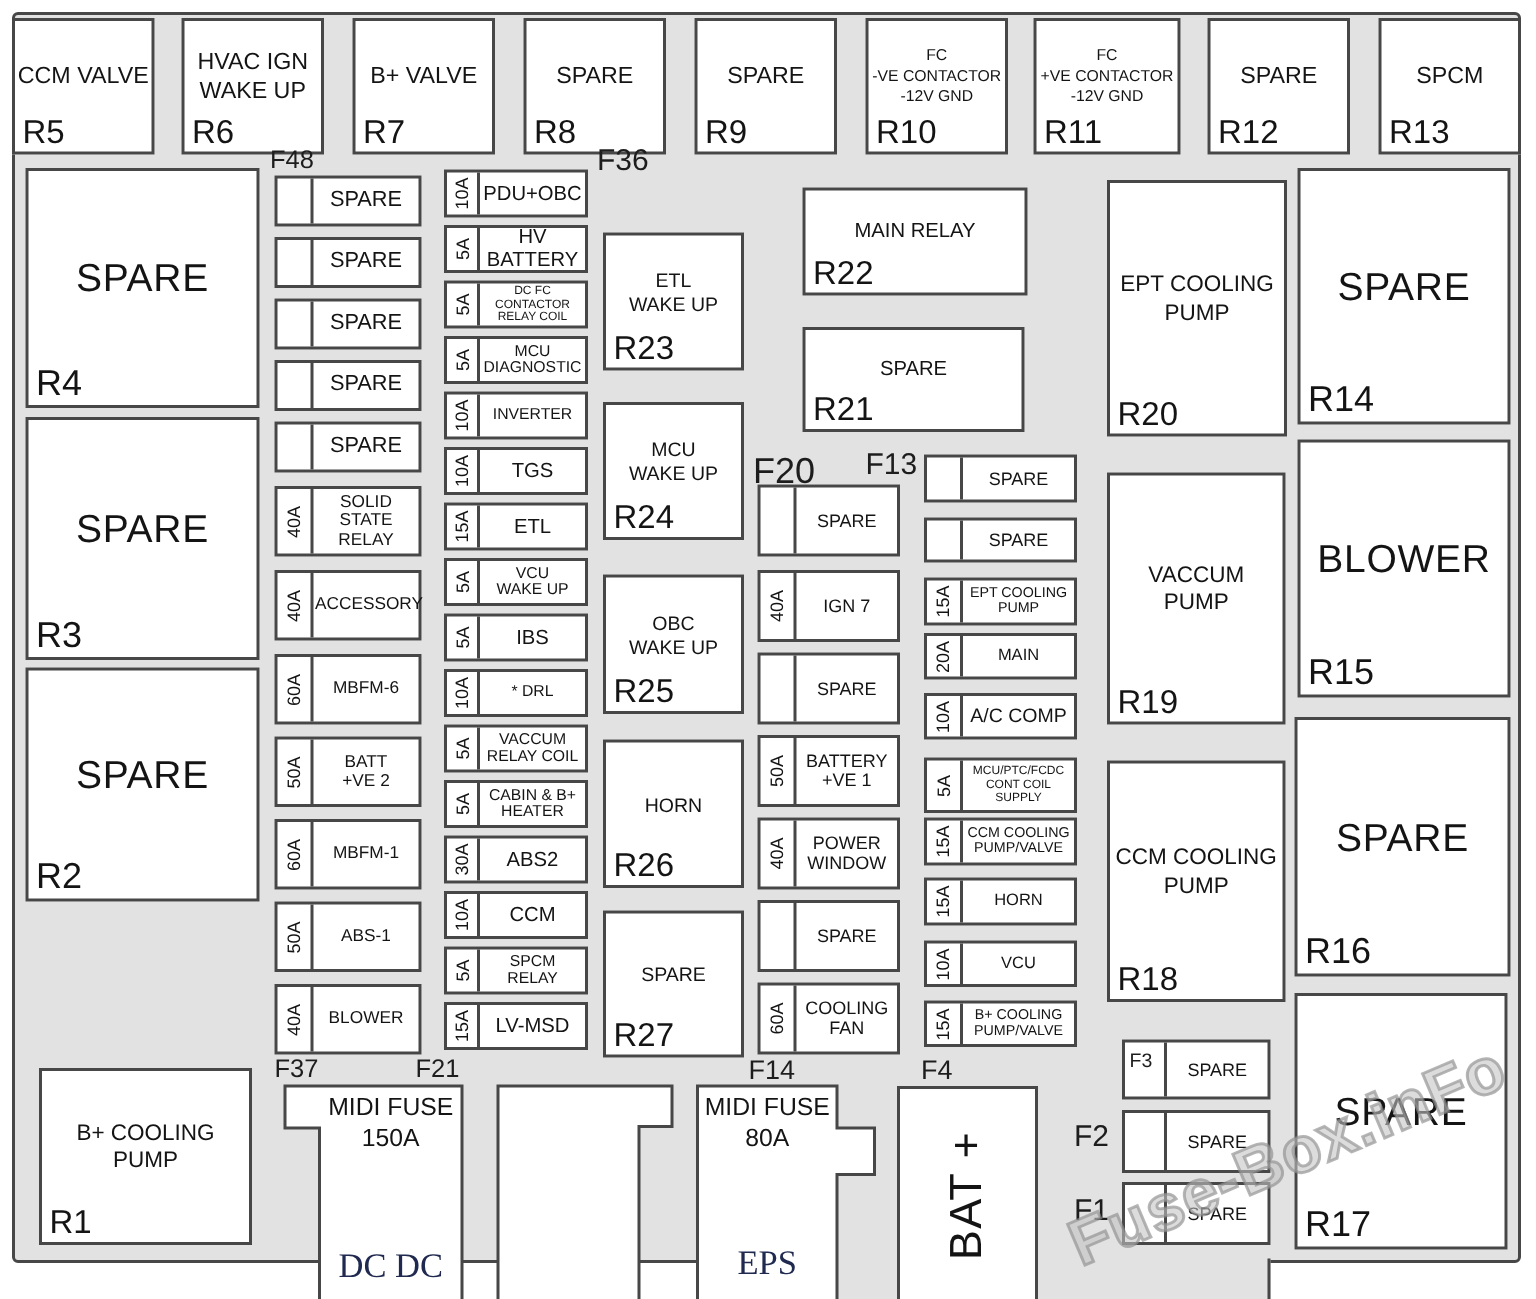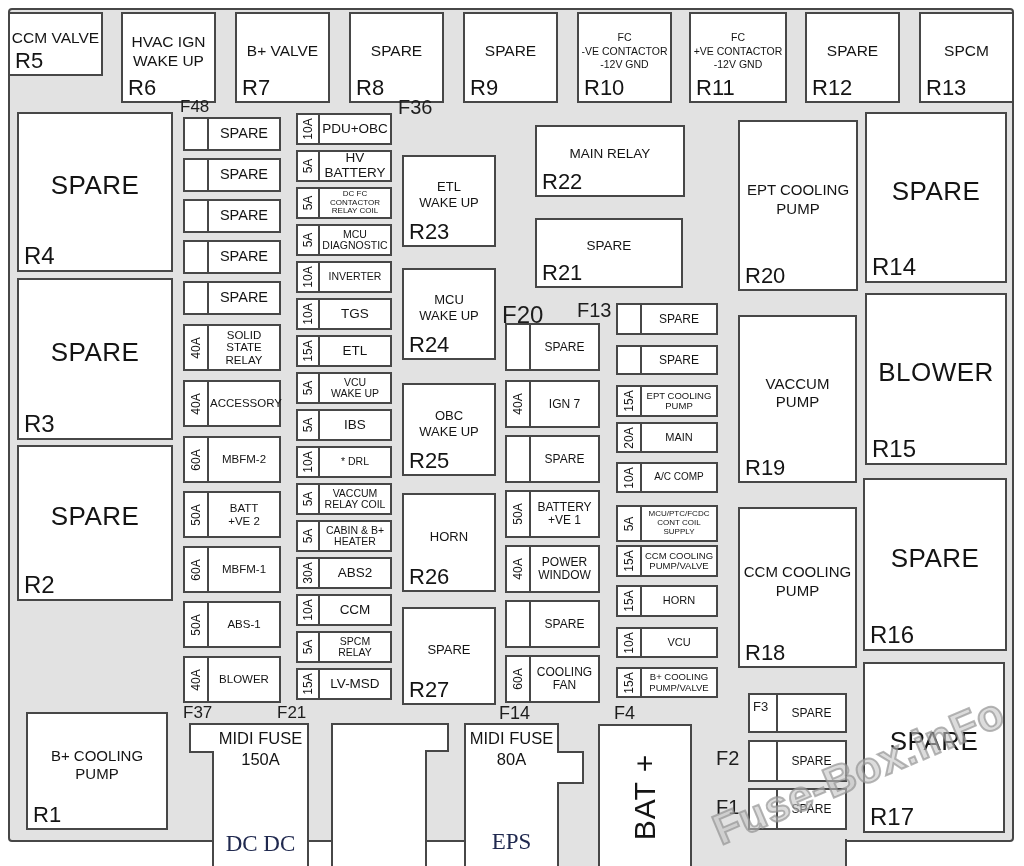--- a/index.html
+++ b/index.html
@@ -47,21 +47,21 @@
              transform:rotate(-23deg);font-weight:bold;font-size:43px;letter-spacing:1px;
              color:rgba(255,255,255,0.30);-webkit-text-stroke:2px rgba(145,145,145,0.65);
              text-shadow:0 0 1px rgba(130,130,130,0.4);white-space:nowrap;}
 </style>
 </head>
 <body>
 
 <div class="enclosure"></div>
 <div class="protrusion"></div>
 
-<div class="box relay" style="left:8px;top:12px;width:95px;height:64px">
+<div class="box relay" style="left:8px;top:12px;width:95px;height:91px">
   <div class="rlabel">CCM VALVE</div>
   <div class="rnum">R5</div>
 </div>
 <div class="box relay" style="left:121px;top:12px;width:95px;height:91px">
   <div class="rlabel">HVAC IGN
 WAKE UP</div>
   <div class="rnum">R6</div>
 </div>
 <div class="box relay" style="left:235px;top:12px;width:95px;height:91px">
   <div class="rlabel">B+ VALVE</div>
@@ -155,21 +155,21 @@
 <div class="box fuse g48" style="left:183px;top:380px;width:98px;height:47px">
   <div class="amp">
       <span>40A</span>
     </div>
   <div class="fname">ACCESSORY</div>
 </div>
 <div class="box fuse g48" style="left:183px;top:436px;width:98px;height:47px">
   <div class="amp">
       <span>60A</span>
     </div>
-  <div class="fname">MBFM-2</div>
+  <div class="fname">MBFM-6</div>
 </div>
 <div class="box fuse g48" style="left:183px;top:491px;width:98px;height:47px">
   <div class="amp">
       <span>50A</span>
     </div>
   <div class="fname">BATT
 +VE 2</div>
 </div>
 <div class="box fuse g48" style="left:183px;top:546px;width:98px;height:47px">
   <div class="amp">
@@ -392,21 +392,21 @@
 <div class="box fuse g13" style="left:616px;top:422px;width:102px;height:31px">
   <div class="amp">
       <span>20A</span>
     </div>
   <div class="fname" style="font-size:11px">MAIN</div>
 </div>
 <div class="box fuse g13" style="left:616px;top:462px;width:102px;height:31px">
   <div class="amp">
       <span>10A</span>
     </div>
-  <div class="fname" style="font-size:10px">A/C COMP</div>
+  <div class="fname" style="font-size:13px">A/C COMP</div>
 </div>
 <div class="box fuse g13" style="left:616px;top:505px;width:102px;height:37px">
   <div class="amp">
       <span>5A</span>
     </div>
   <div class="fname xs">MCU/PTC/FCDC
 CONT COIL
 SUPPLY</div>
 </div>
 <div class="box fuse g13" style="left:616px;top:545px;width:102px;height:32px">

